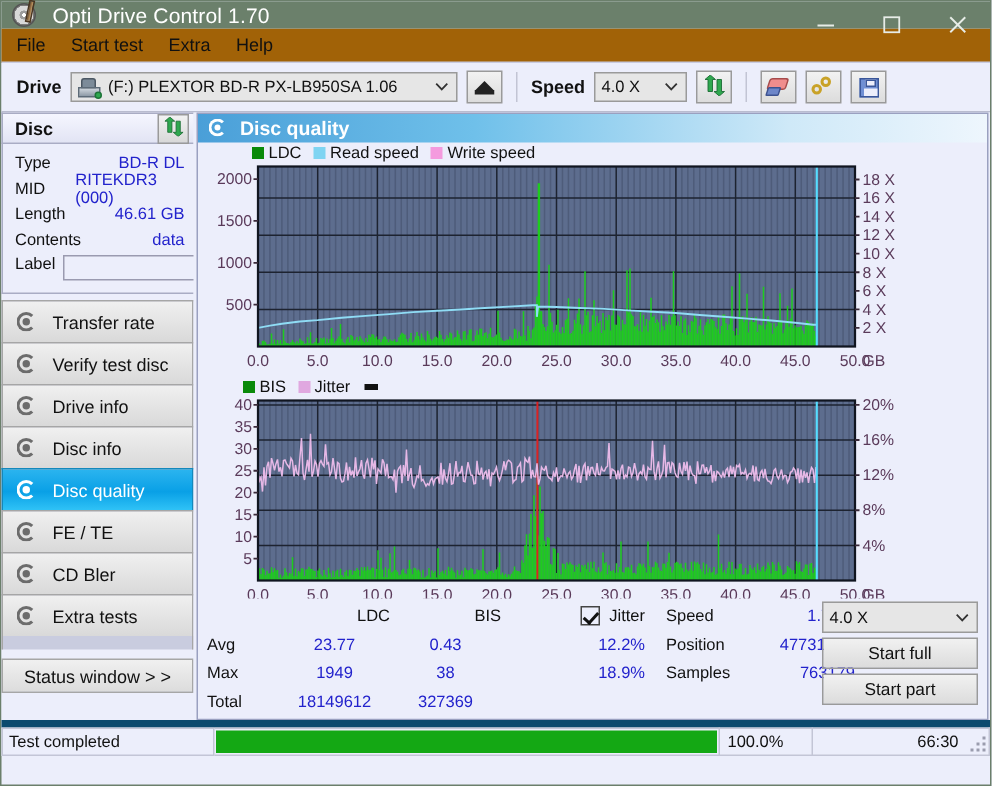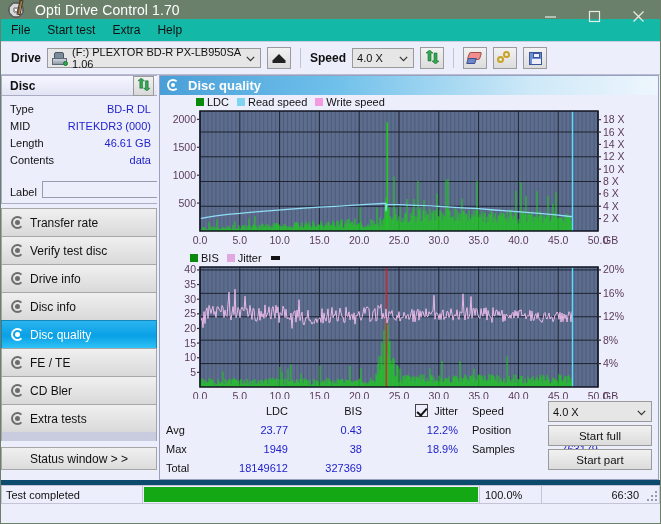--- a/index.html
+++ b/index.html
@@ -18,30 +18,30 @@
   .title-ico .disc{position:absolute;left:0;top:2px;width:16px;height:16px;border-radius:50%;
     background:radial-gradient(circle at 50% 50%,#fff 0 12%,#9c9c9c 13% 30%,#d8d8d8 31% 62%,#7a7a7a 63% 100%);
     border:1px solid #555;box-sizing:border-box;}
   .title-ico .pen{position:absolute;left:10px;top:0px;width:4px;height:15px;background:linear-gradient(90deg,#6b4a2a,#c8a06a);transform:rotate(12deg);border:1px solid #4a3520;box-sizing:border-box;}
   .title-text{color:#ffffff;font-size:14px;letter-spacing:.1px;}
   .winbtns{position:absolute;right:0;top:0;height:30px;display:flex;}
   .winbtn{width:44px;height:30px;display:flex;align-items:center;justify-content:center;color:#e7ece7;font-size:13px;}
   .winbtn svg{display:block;}
 
   
-  .menubar{height:22px;background:#14b8a6;display:flex;align-items:center;padding-left:10px;gap:17px;border-bottom:1px solid #c9cbe0;}
+  .menubar{height:22px;background:#a16207;display:flex;align-items:center;padding-left:10px;gap:17px;border-bottom:1px solid #c9cbe0;}
   .menu-item{font-size:12px;color:#111;cursor:default;}
 
   
   .toolbar{height:32px;background:#eceefb;display:flex;align-items:center;padding:0 4px 0 10px;gap:6px;border-bottom:1px solid #b9bccf;}
   .tb-label{font-size:12px;font-weight:bold;color:#111;}
   .combo{height:20px;background:#e6e6e6;border:1px solid #9a9a9a;display:flex;align-items:center;
     box-sizing:border-box;font-size:11px;color:#111;position:relative;padding:0 4px;}
   .combo .chev{position:absolute;right:5px;top:50%;transform:translateY(-50%);}
-  .drive-combo{width:214px;padding-left:4px;gap:5px;}
+  .drive-combo{width:258px;padding-left:4px;gap:5px;}
   .speed-combo{width:62px;}
   .drv-ico{width:15px;height:13px;position:relative;flex:none;}
   .drv-ico .b1{position:absolute;left:0;bottom:0;width:15px;height:7px;background:linear-gradient(180deg,#cfd6dd,#8e9aa6);border:1px solid #5d6b78;box-sizing:border-box;}
   .drv-ico .b2{position:absolute;left:2px;top:0;width:10px;height:7px;background:#7c8b99;border:1px solid #4b5763;box-sizing:border-box;border-radius:2px 2px 0 0;}
   .drv-ico .dot{position:absolute;right:-1px;bottom:-1px;width:5px;height:5px;background:#2fa84f;border-radius:50%;border:1px solid #1c7436;box-sizing:border-box;}
   .tbtn{width:24px;height:22px;background:linear-gradient(180deg,#f2f2f2,#dcdcdc);border:1px solid #9a9a9a;box-sizing:border-box;
     display:flex;align-items:center;justify-content:center;}
   .sep{width:1px;height:20px;background:#c2c4d4;margin:0 3px;}
   .eject{position:relative;}
   .eject .tri{width:0;height:0;border-left:6px solid transparent;border-right:6px solid transparent;border-bottom:6px solid #222;margin-bottom:2px;}
@@ -52,39 +52,39 @@
   .wrench{width:16px;height:14px;position:relative;}
   .wrench i{position:absolute;width:7px;height:7px;border:2px solid #c9a227;border-radius:50%;box-sizing:border-box;}
   .wrench i.a{left:0;top:5px;}
   .wrench i.b{left:6px;top:0px;}
   .floppy{width:13px;height:13px;background:#6f8fd4;border:1px solid #3a5699;box-sizing:border-box;position:relative;}
   .floppy .sh{position:absolute;left:3px;top:0;width:7px;height:5px;background:#eceefb;border:1px solid #3a5699;box-sizing:border-box;}
   .floppy .lb{position:absolute;left:2px;bottom:0;width:9px;height:5px;background:#eceefb;}
 
   
   .main{display:flex;height:405px;}
-  .left{width:156px;box-sizing:border-box;padding:0;background:#eceefb;}
+  .left{width:128px;box-sizing:border-box;padding:0;background:#eceefb;}
   .right{flex:1;background:#eceefb;position:relative;}
 
   
   .panelhdr{height:21px;background:linear-gradient(180deg,#f5f6ff,#e2e4f4);border:1px solid #a9acc4;border-right:none;
     display:flex;align-items:center;justify-content:space-between;padding-left:8px;box-sizing:border-box;}
   .panelhdr .t{font-size:12px;font-weight:bold;color:#111;}
   .disc-body{border:1px solid #a9acc4;border-top:none;border-right:none;background:#eceefb;padding:4px 6px 5px 8px;box-sizing:border-box;}
   .drow{display:flex;justify-content:space-between;align-items:center;height:17px;font-size:11px;}
   .dkey{color:#111;}
   .dval{color:#2222cc;padding-left:20px;}
-  .label-row{display:flex;align-items:flex-end;gap:5px;margin-top:10px;}
+  .label-row{display:flex;align-items:flex-start;gap:5px;margin-top:2px;}
   .label-input{flex:1;height:17px;background:#eceefb;border:1px solid #9a9ab0;box-sizing:border-box;}
   .cdbtn{width:21px;height:20px;background:linear-gradient(180deg,#f2f2f2,#d8d8d8);border:1px solid #9a9a9a;box-sizing:border-box;display:flex;align-items:center;justify-content:center;}
   .cdbtn .cd{width:14px;height:14px;border-radius:50%;background:radial-gradient(circle,#fffce0 0 18%,#cfc86a 19% 34%,#efe9a6 35% 72%,#b8b05a 73% 100%);border:1px solid #8a8440;box-sizing:border-box;}
 
   
   .nav{margin-top:4px;}
-  .navbtn{height:28px;display:flex;align-items:center;gap:4px;padding-left:9px;box-sizing:border-box;
+  .navbtn{height:28px;display:flex;align-items:center;gap:9px;padding-left:9px;box-sizing:border-box;
     background:linear-gradient(180deg,#f0f0f0,#d9d9d9);border:1px solid #a6a6a6;border-bottom:none;font-size:12px;color:#111;}
   .navbtn:last-child{border-bottom:1px solid #a6a6a6;}
   .navbtn.active{background:linear-gradient(180deg,#2bb4ef,#09a0e6 55%,#2fc2f6);color:#fff;border-color:#1488bb;}
   .nav-ico{width:15px;height:14px;position:relative;flex:none;}
   .nav-ico .c{position:absolute;left:0;top:0;width:13px;height:13px;border-radius:50%;
     border:2px solid #6c6c6c;border-right-color:transparent;box-sizing:border-box;background:transparent;}
   .navbtn.active .nav-ico .c{border-color:#fff;border-right-color:transparent;}
   .nav-ico .d{position:absolute;left:4px;top:4px;width:5px;height:5px;border-radius:50%;background:#6c6c6c;}
   .navbtn.active .nav-ico .d{background:#fff;}
   .statuswin{margin-top:6px;height:23px;background:linear-gradient(180deg,#f0f0f0,#dcdcdc);border:1px solid #a6a6a6;
@@ -106,21 +106,21 @@
 
   .plotwrap{position:relative;}
   svg.plot{display:block;}
   .axtxt{font-family:"Liberation Sans",sans-serif;font-size:10.5px;fill:#5a3a5a;}
 
   
   .stats{position:absolute;left:0;right:0;bottom:0;height:80px;background:#eceefb;}
   .stat-grid{position:absolute;left:6px;top:2px;font-size:11px;color:#111;}
   .sg-row{display:flex;height:19px;align-items:center;}
   .sg-lbl{width:48px;}
-  .sg-v{width:74px;text-align:right;color:#2222cc;}
+  .sg-v{width:74px;text-align:center;color:#2222cc;}
   .sg-h{width:74px;text-align:right;color:#111;}
   .sg-j{width:96px;text-align:right;color:#2222cc;}
   .jit-hdr{display:flex;align-items:center;justify-content:flex-end;gap:6px;width:96px;}
   .chk{width:13px;height:13px;border:1px solid #444;background:#eceefb;box-sizing:border-box;position:relative;}
   .chk:after{content:"";position:absolute;left:3px;top:1px;width:4px;height:8px;border:solid #111;border-width:0 2px 2px 0;transform:rotate(42deg);}
   .right-stats{position:absolute;left:312px;top:2px;font-size:11px;color:#111;}
   .rs-row{display:flex;height:19px;align-items:center;}
   .rs-l{width:60px;}
   .rs-v{width:66px;text-align:right;color:#2222cc;}
   .btncol{position:absolute;right:6px;top:2px;width:104px;display:flex;flex-direction:column;gap:3px;}

